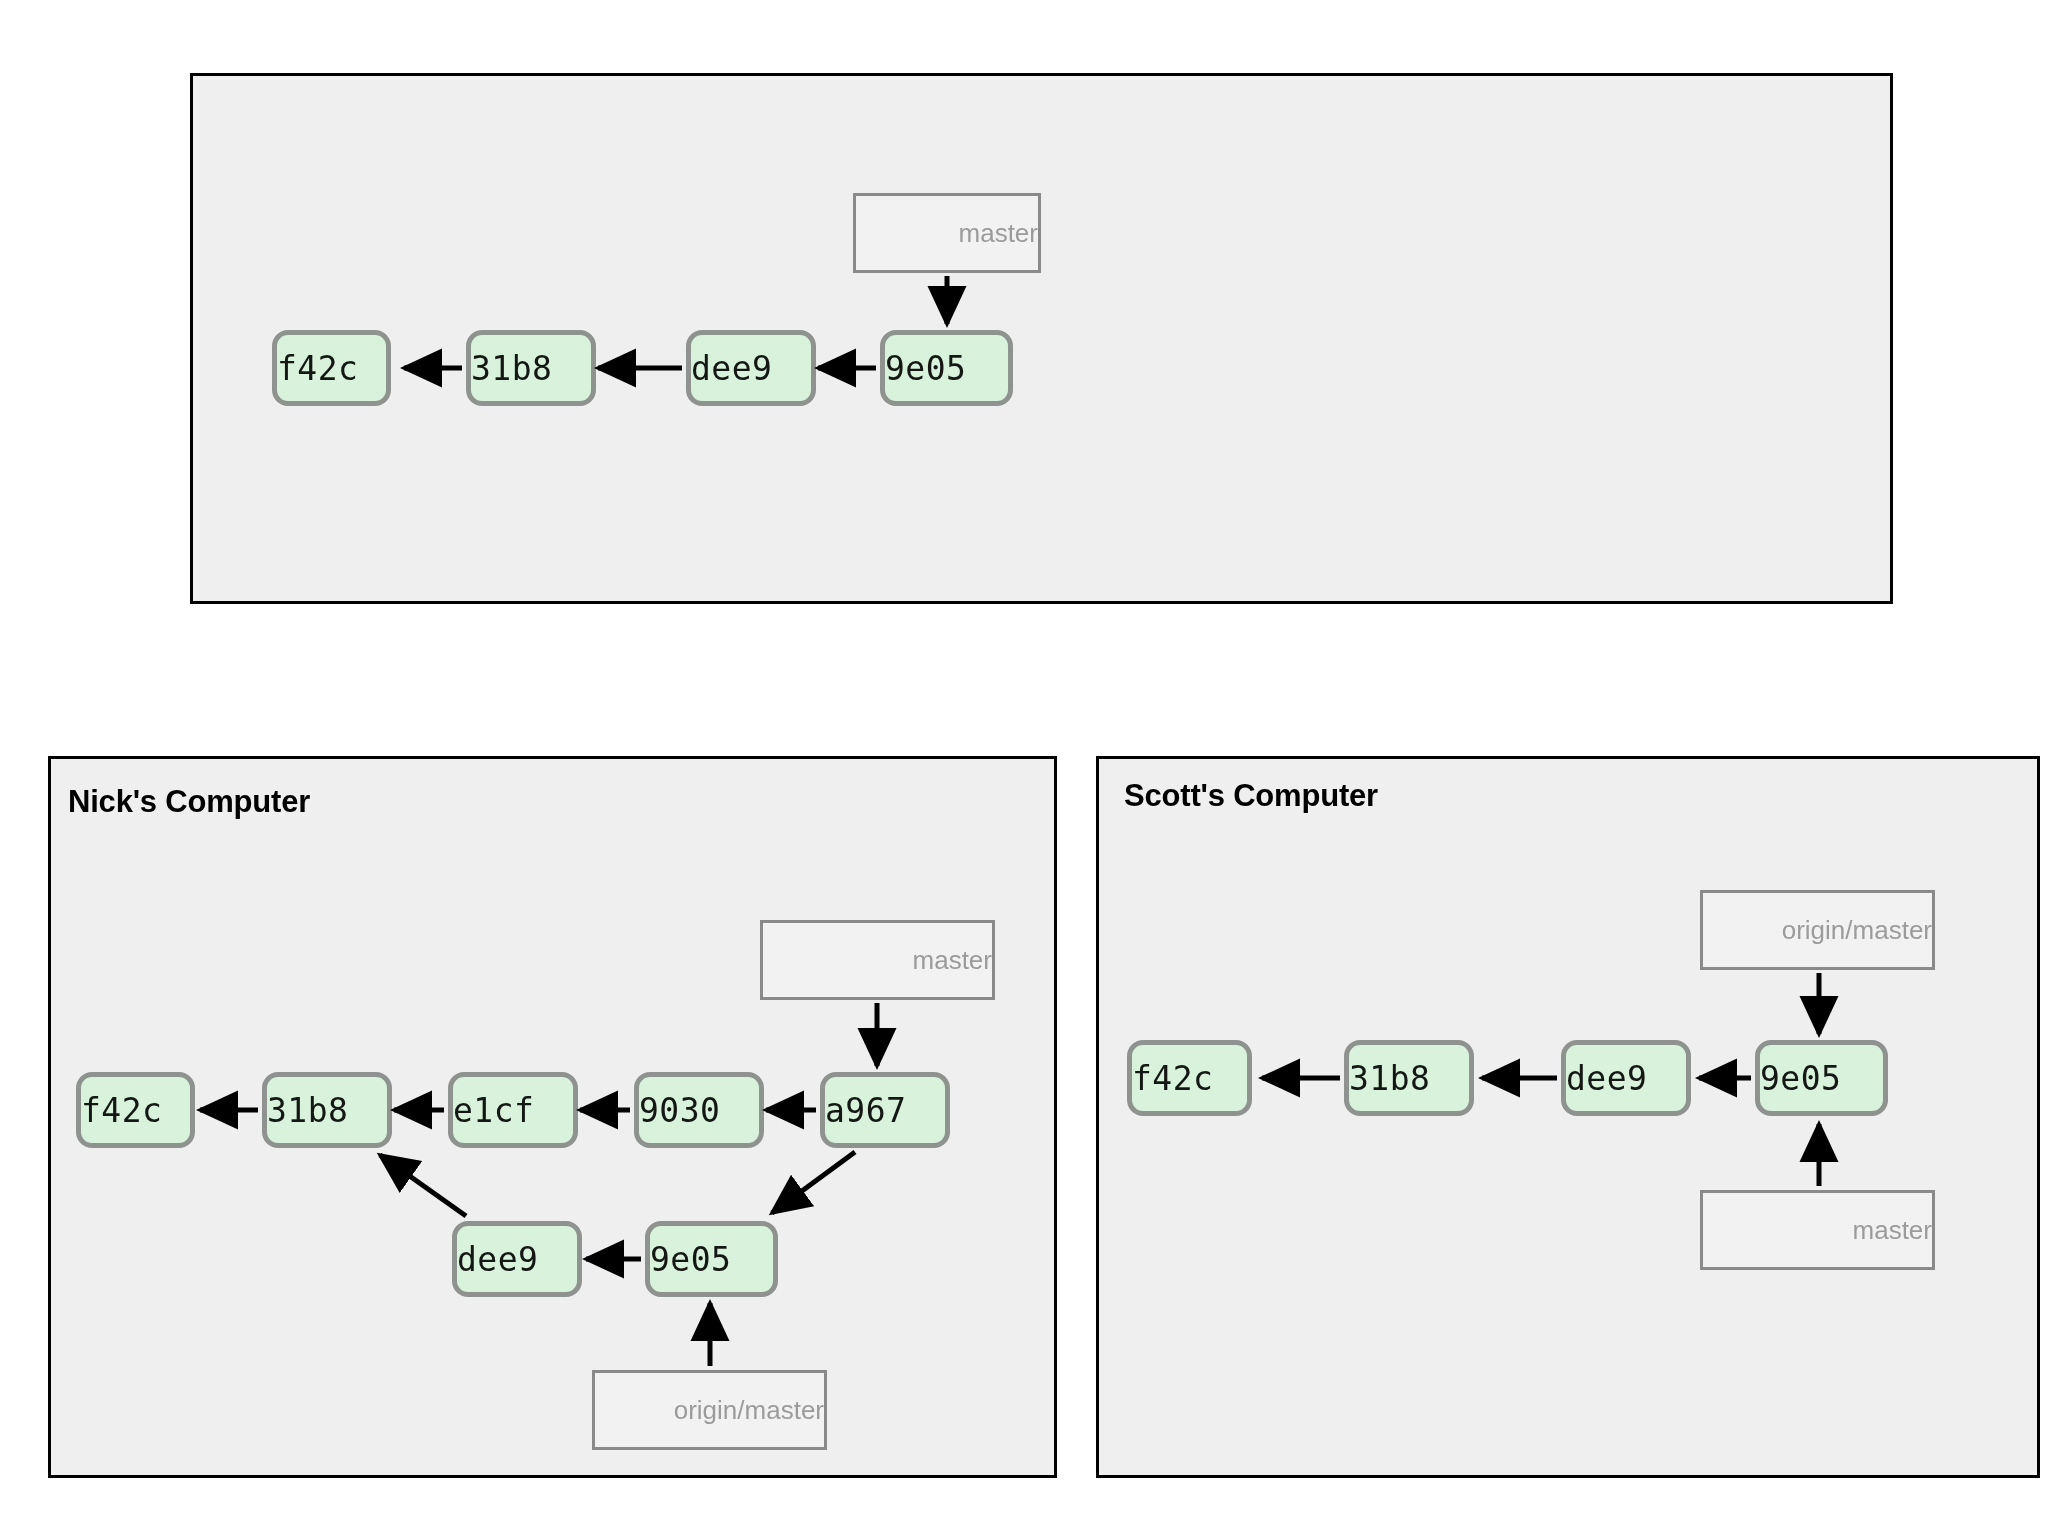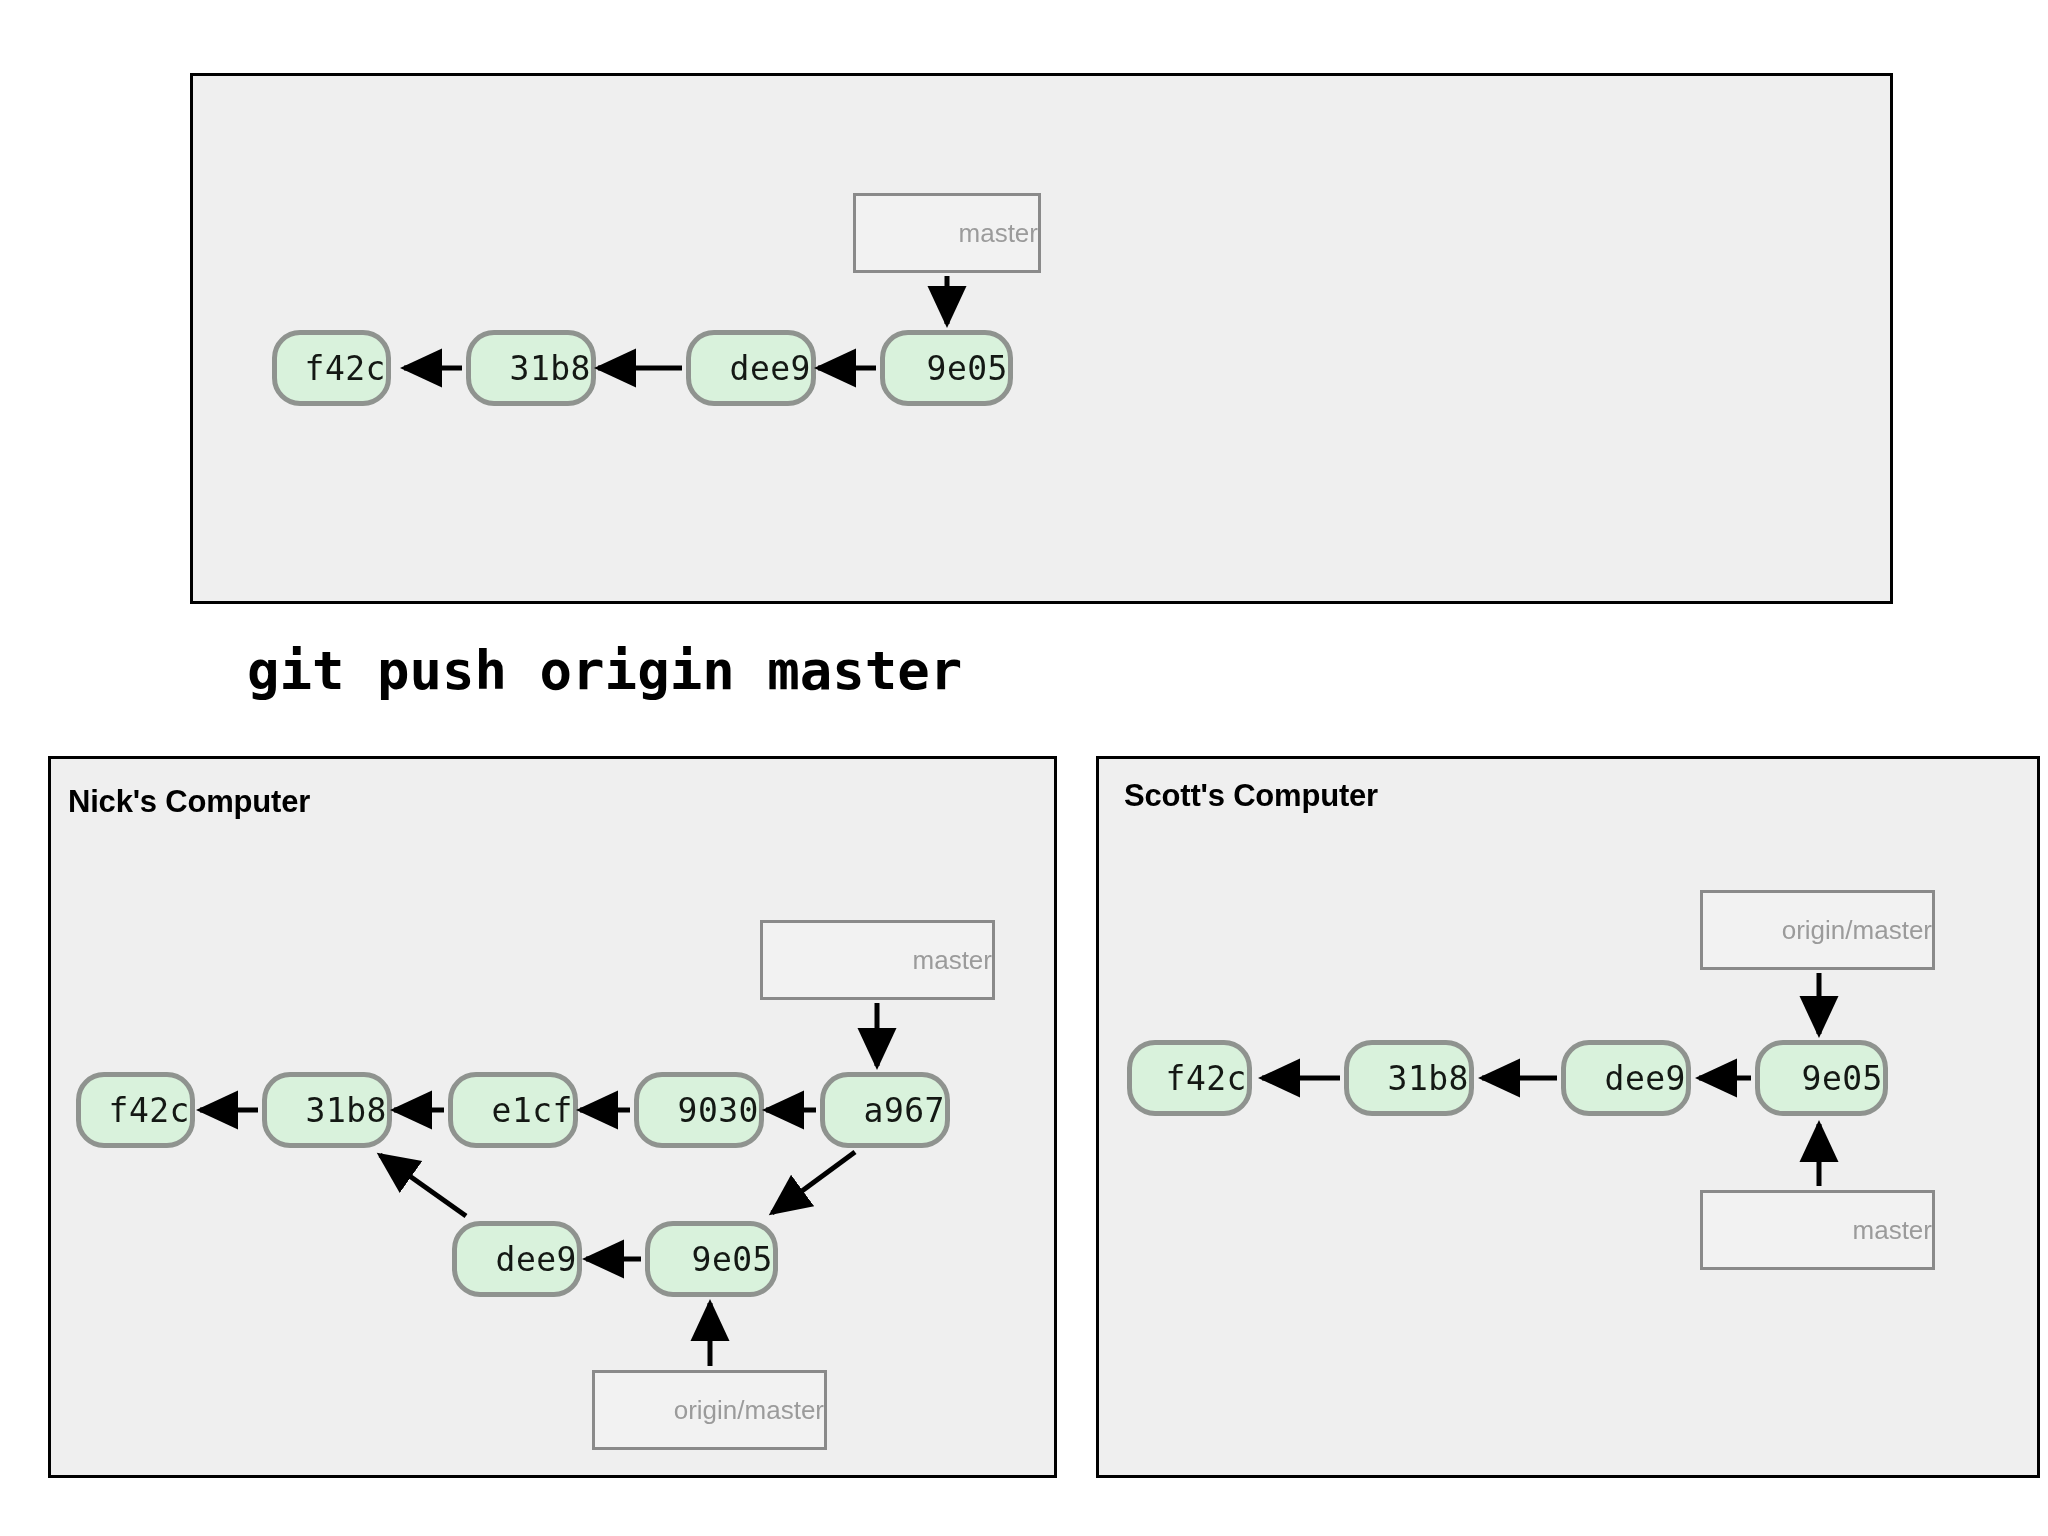--- a/index.html
+++ b/index.html
@@ -39,24 +39,24 @@
   .panel-title.center {
     text-align: center;
   }
 
   
   .commit {
     position: absolute;
     box-sizing: border-box;
     background: #d9f2dc;
     border: 5px solid #8f938f;
-    border-radius: 28px;
+    border-radius: 16px;
     display: flex;
     align-items: center;
-    justify-content: flex-end;
+    justify-content: flex-start;
     font-family: "DejaVu Sans Mono", "Liberation Mono", monospace;
     color: #141814;
     letter-spacing: 0.5px;
   }
 
   
   .reflabel {
     position: absolute;
     box-sizing: border-box;
     background: #f2f2f2;
@@ -104,21 +104,20 @@
   <div class="commit" style="left:466px; top:330px; width:130px; height:76px; font-size:33px;">
     <span>31b8</span>
   </div>
   <div class="commit" style="left:686px; top:330px; width:130px; height:76px; font-size:33px;">
     <span>dee9</span>
   </div>
   <div class="commit" style="left:880px; top:330px; width:133px; height:76px; font-size:33px;">
     <span>9e05</span>
   </div>
 
-  <div class="command" style="left:247px; top:639px; font-size:54px;">git push origin master</div>
 
   <div class="panel" style="left:48px; top:756px; width:1009px; height:722px;">
   </div>
   <div class="panel-title" style="left:68px; top:784px; font-size:31px;">Nick's Computer</div>
 
   <div class="reflabel" style="left:760px; top:920px; width:235px; height:80px; font-size:26px;">
     <span>master</span>
   </div>
 
   <div class="commit" style="left:76px; top:1072px; width:119px; height:76px; font-size:33px;">

